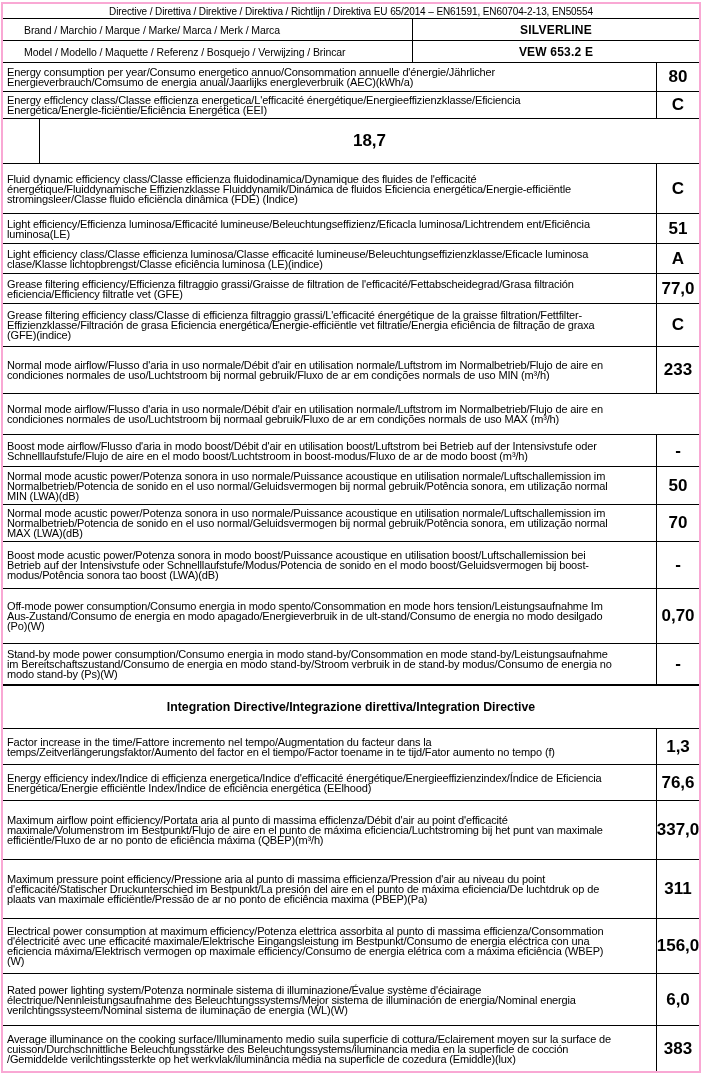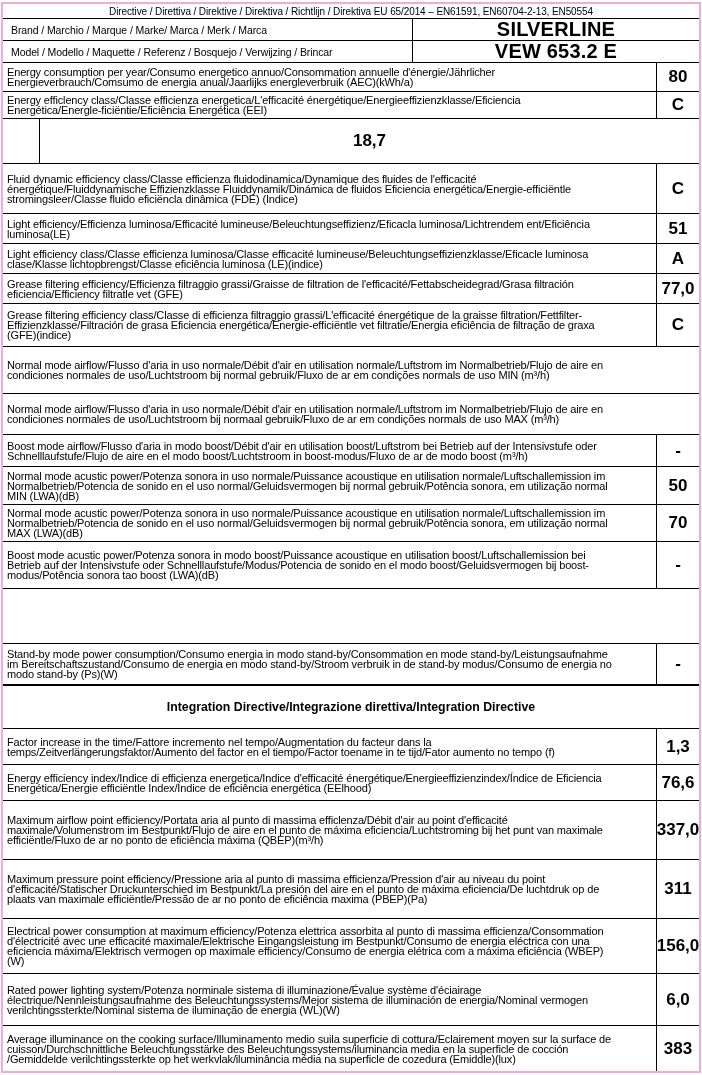--- a/index.html
+++ b/index.html
@@ -26,31 +26,31 @@
     justify-content: center;
     font-size: 10px;
     letter-spacing: -0.1px;
     white-space: nowrap;
     overflow: hidden;
   }
   .id-row { height: 22px; }
   .id-label {
     width: 409px;
     display: flex; align-items: center;
-    padding-left: 8px;
+    padding-left: 21px;
     font-size: 10.5px;
     letter-spacing: -0.1px;
     overflow: hidden;
   }
   .id-value {
     flex: 1;
     border-left: 1px solid #000;
     display: flex; align-items: center; justify-content: center;
     font-weight: bold;
-    font-size: 20px;
+    font-size: 12px;
     letter-spacing: 0.2px;
     overflow: hidden;
   }
   .row {
     display: flex;
     border-top: 1px solid #000;
   }
   .desc {
     width: 617px;
     display: flex; align-items: center;
@@ -124,20 +124,21 @@
   <div class="row" style="height:30px">
     <div class="desc">Grease filtering efficiency/Efficienza filtraggio grassi/Graisse de filtration de l'efficacité/Fettabscheidegrad/Grasa filtración eficiencia/Efficiency filtratle vet (GFE)</div>
     <div class="val">77,0</div>
   </div>
   <div class="row" style="height:43px">
     <div class="desc">Grease filtering efficiency class/Classe di efficienza filtraggio grassi/L'efficacité énergétique de la graisse filtration/Fettfilter-Effizienzklasse/Filtración de grasa Eficiencia energética/Energie-efficiëntle vet filtratie/Energia eficiência de filtração de graxa (GFE)(indice)</div>
     <div class="val">C</div>
   </div>
   <div class="row" style="height:47px">
     <div class="desc">Normal mode airflow/Flusso d'aria in uso normale/Débit d'air en utilisation normale/Luftstrom im Normalbetrieb/Flujo de aire en condiciones normales de uso/Luchtstroom bij normal gebruik/Fluxo de ar  em condições normals de uso MIN (m³/h)</div>
+    <div class="val">233</div>
   </div>
   <div class="row" style="height:41px">
     <div class="desc">Normal mode airflow/Flusso d'aria in uso normale/Débit d'air en utilisation normale/Luftstrom im Normalbetrieb/Flujo de aire en condiciones normales de uso/Luchtstroom bij normaal gebruik/Fluxo de ar em condições normals de uso MAX (m³/h)</div>
   </div>
   <div class="row" style="height:32px">
     <div class="desc">Boost mode airflow/Flusso d'aria in modo boost/Débit d'air en utilisation boost/Luftstrom bei Betrieb auf der Intensivstufe oder Schnelllaufstufe/Flujo de aire en el modo boost/Luchtstroom in boost-modus/Fluxo de ar de modo boost  (m³/h)</div>
     <div class="val">-</div>
   </div>
   <div class="row" style="height:38px">
     <div class="desc">Normal mode acustic power/Potenza sonora in uso normale/Puissance acoustique en utilisation normale/Luftschallemission im Normalbetrieb/Potencia de sonido en el uso normal/Geluidsvermogen bij normal gebruik/Potência sonora, em utilização normal MIN (LWA)(dB)</div>
@@ -145,20 +146,22 @@
   </div>
   <div class="row" style="height:37px">
     <div class="desc">Normal mode acustic power/Potenza sonora in uso normale/Puissance acoustique en utilisation normale/Luftschallemission im Normalbetrieb/Potencia de sonido en el uso normal/Geluidsvermogen bij normal gebruik/Potência sonora, em utilização normal  MAX (LWA)(dB)</div>
     <div class="val">70</div>
   </div>
   <div class="row" style="height:47px">
     <div class="desc">Boost mode acustic power/Potenza sonora in modo boost/Puissance acoustique en utilisation boost/Luftschallemission bei Betrieb auf der Intensivstufe oder Schnelllaufstufe/Modus/Potencia de sonido en el modo boost/Geluidsvermogen bij boost-modus/Potência sonora tao boost (LWA)(dB)</div>
     <div class="val">-</div>
   </div>
   <div class="row" style="height:55px">
+    <div class="desc">Off-mode power consumption/Consumo energia in modo spento/Consommation en mode hors tension/Leistungsaufnahme Im Aus-Zustand/Consumo de energia en modo apagado/Energieverbruik in de ult-stand/Consumo de energia no modo desilgado (Po)(W)</div>
+    <div class="val">0,70</div>
   </div>
   <div class="row" style="height:41px">
     <div class="desc">Stand-by mode power consumption/Consumo energia in modo stand-by/Consommation en mode stand-by/Leistungsaufnahme im Bereitschaftszustand/Consumo de energia en modo stand-by/Stroom verbruik in de stand-by modus/Consumo de energia no modo stand-by (Ps)(W)</div>
     <div class="val">-</div>
   </div>
 
   <div class="section-row">
     <div>Integration Directive/Integrazione direttiva/Integration Directive</div>
   </div>
 
@@ -176,21 +179,21 @@
   </div>
   <div class="row" style="height:59px">
     <div class="desc">Maximum pressure point efficiency/Pressione aria al punto di massima efficienza/Pression d'air au niveau du point d'efficacité/Statischer Druckunterschied im Bestpunkt/La presión del aire en el punto de máxima eficiencia/De luchtdruk op de plaats van maximale efficiëntle/Pressão de ar no ponto de eficiência maxima (PBEP)(Pa)</div>
     <div class="val">311</div>
   </div>
   <div class="row" style="height:55px">
     <div class="desc">Electrical power consumption at maximum efficiency/Potenza elettrica assorbita al punto di massima efficienza/Consommation d'électricité avec une efficacité maximale/Elektrische Eingangsleistung im Bestpunkt/Consumo de energia eléctrica con una eficiencia máxima/Elektrisch vermogen op maximale efficiency/Consumo de energia elétrica com a máxima eficiência (WBEP)(W)</div>
     <div class="val">156,0</div>
   </div>
   <div class="row" style="height:52px">
-    <div class="desc">Rated power lighting system/Potenza norminale sistema di illuminazione/Évalue système d'éciairage électrique/Nennleistungsaufnahme des Beleuchtungssystems/Mejor sistema de illuminación de energia/Nominal vermogen verilchtingssterkte/Nominal sistema de iluminação de energia (WL)(W)</div>
+    <div class="desc">Rated power lighting system/Potenza norminale sistema di illuminazione/Évalue système d'éciairage électrique/Nennleistungsaufnahme des Beleuchtungssystems/Mejor sistema de illuminación de energia/Nominal energia verilchtingssysteem/Nominal sistema de iluminação de energia (WL)(W)</div>
     <div class="val">6,0</div>
   </div>
   <div class="row" style="height:46px">
     <div class="desc">Average illuminance on the cooking surface/Illuminamento medio suila superficie di cottura/Eclairement moyen sur la surface de cuisson/Durchschnittliche Beleuchtungsstärke des Beleuchtungssystems/iluminancia media en la superficle de cocción /Gemiddelde verilchtingssterkte op het werkvlak/iluminância média na superficle de cozedura  (Emiddle)(lux)</div>
     <div class="val">383</div>
   </div>
 
 </div>
 
 </body></html>

